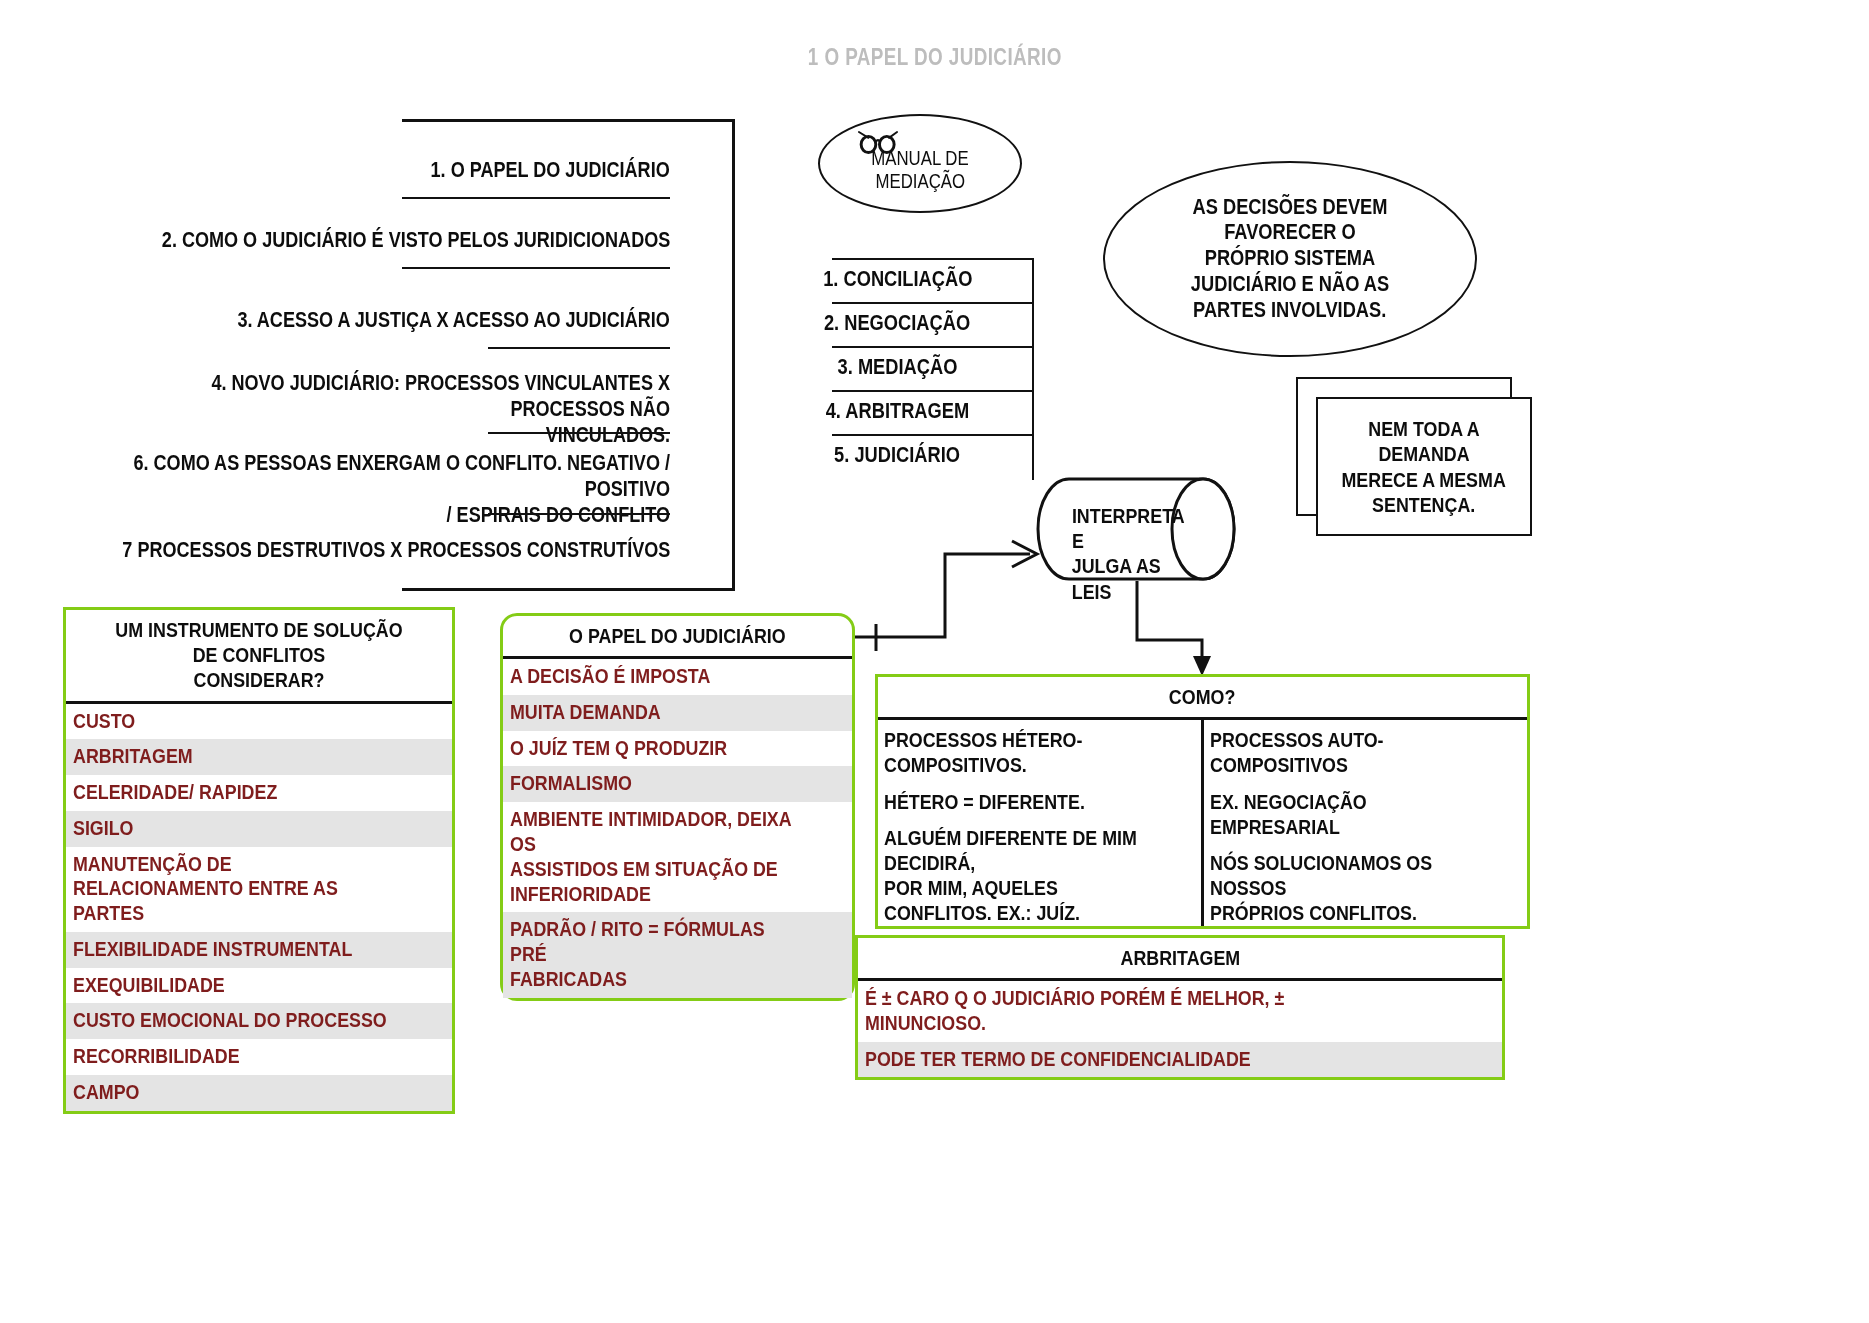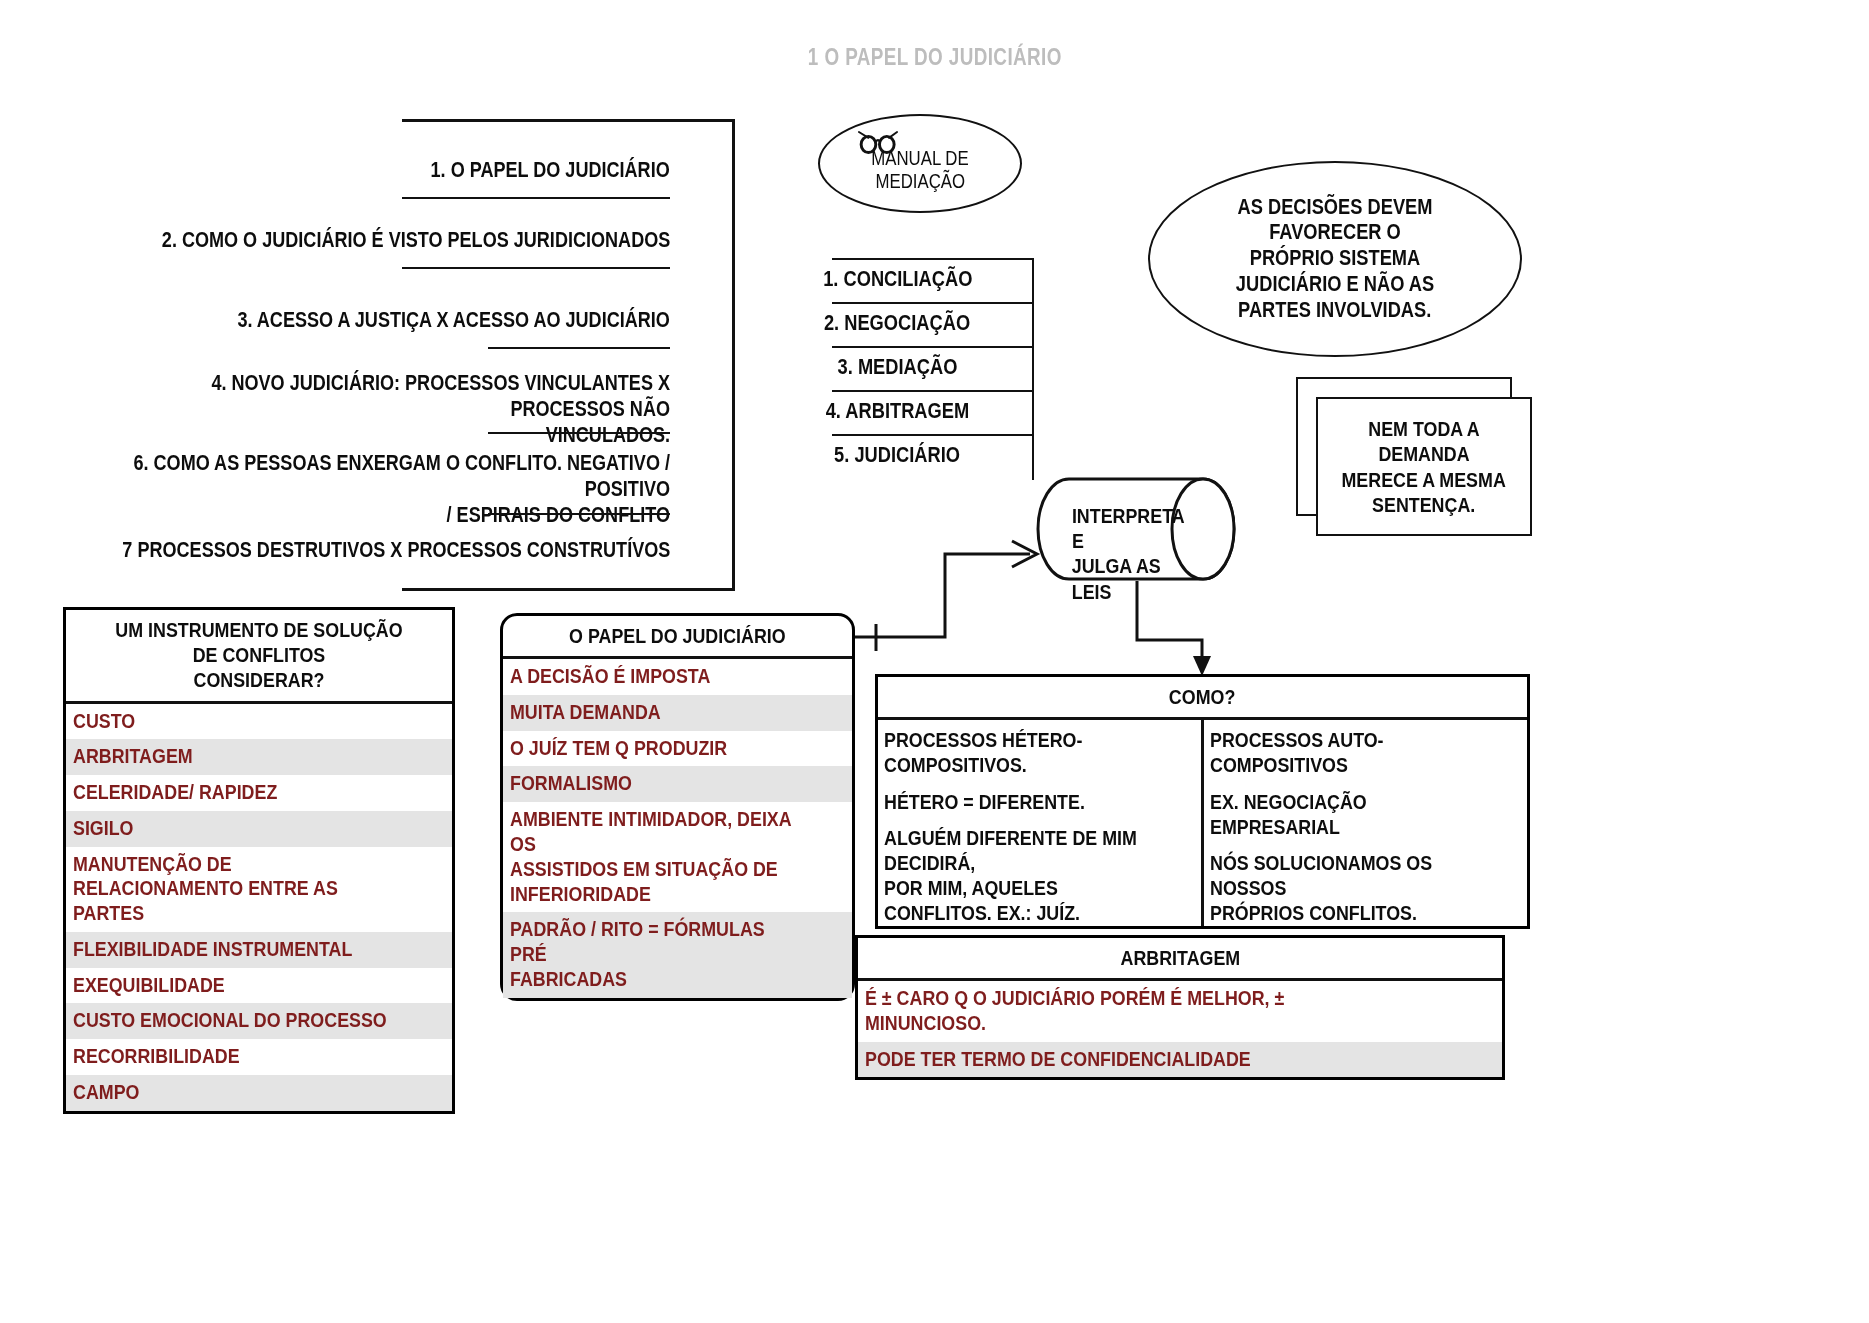--- a/index.html
+++ b/index.html
@@ -48,21 +48,21 @@
   #steps-border{position:absolute;right:0;top:0;width:0;height:222px;border-left:2.5px solid #111;}
   .step-item{
     position:absolute;left:0;width:215px;text-align:center;
     font-weight:700;font-size:21.5px;color:#0d0d0d;
   }
   .step-item span{display:inline-block;transform:scaleX(.85);}
   .step-rule{position:absolute;left:42px;right:0;height:0;border-top:2.5px solid #111;}
 
   
   #decisoes-ellipse{
-    position:absolute;left:1148px;top:161px;width:370px;height:192px;
+    position:absolute;left:1103px;top:161px;width:370px;height:192px;
     border:2.5px solid #111;border-radius:50%;
     display:flex;align-items:center;justify-content:center;
   }
   #decisoes-ellipse .lbl{
     text-align:center;font-weight:700;font-size:21.5px;color:#0d0d0d;line-height:1.2;width:330px;
   }
   #decisoes-ellipse .lbl span{display:inline-block;transform:scaleX(.85);}
 
   
   #nota-stack{position:absolute;left:1296px;top:377px;width:232px;height:155px;}
@@ -76,21 +76,21 @@
 
   
   #cylinder{position:absolute;left:1036px;top:477px;width:200px;height:104px;}
   #cylinder .cyl-label{
     position:absolute;left:26px;top:26px;width:130px;text-align:left;
     font-weight:700;font-size:21px;color:#0d0d0d;line-height:1.2;z-index:3;
   }
   #cylinder .cyl-label span{display:inline-block;transform:scaleX(.85);}
 
   
-  .tbl{position:absolute;border:3px solid #000000;box-sizing:border-box;background:#fff;}
+  .tbl{position:absolute;border:3px solid #84cc16;box-sizing:border-box;background:#fff;}
   .tbl .thead{
     text-align:center;font-weight:700;font-size:21px;color:#0d0d0d;
     border-bottom:3px solid #111;padding:7px 8px 8px;line-height:1.2;
   }
   .tbl .thead span{display:inline-block;transform:scaleX(.85);}
   .tbl .trow{
     font-weight:700;font-size:21px;color:#7f1d1d;padding:5px 7px 6px;line-height:1.18;
   }
   .tbl .trow span{display:inline-block;transform:scaleX(.85);transform-origin:left center;}
   .tbl .trow.alt{background:#e4e4e4;}

